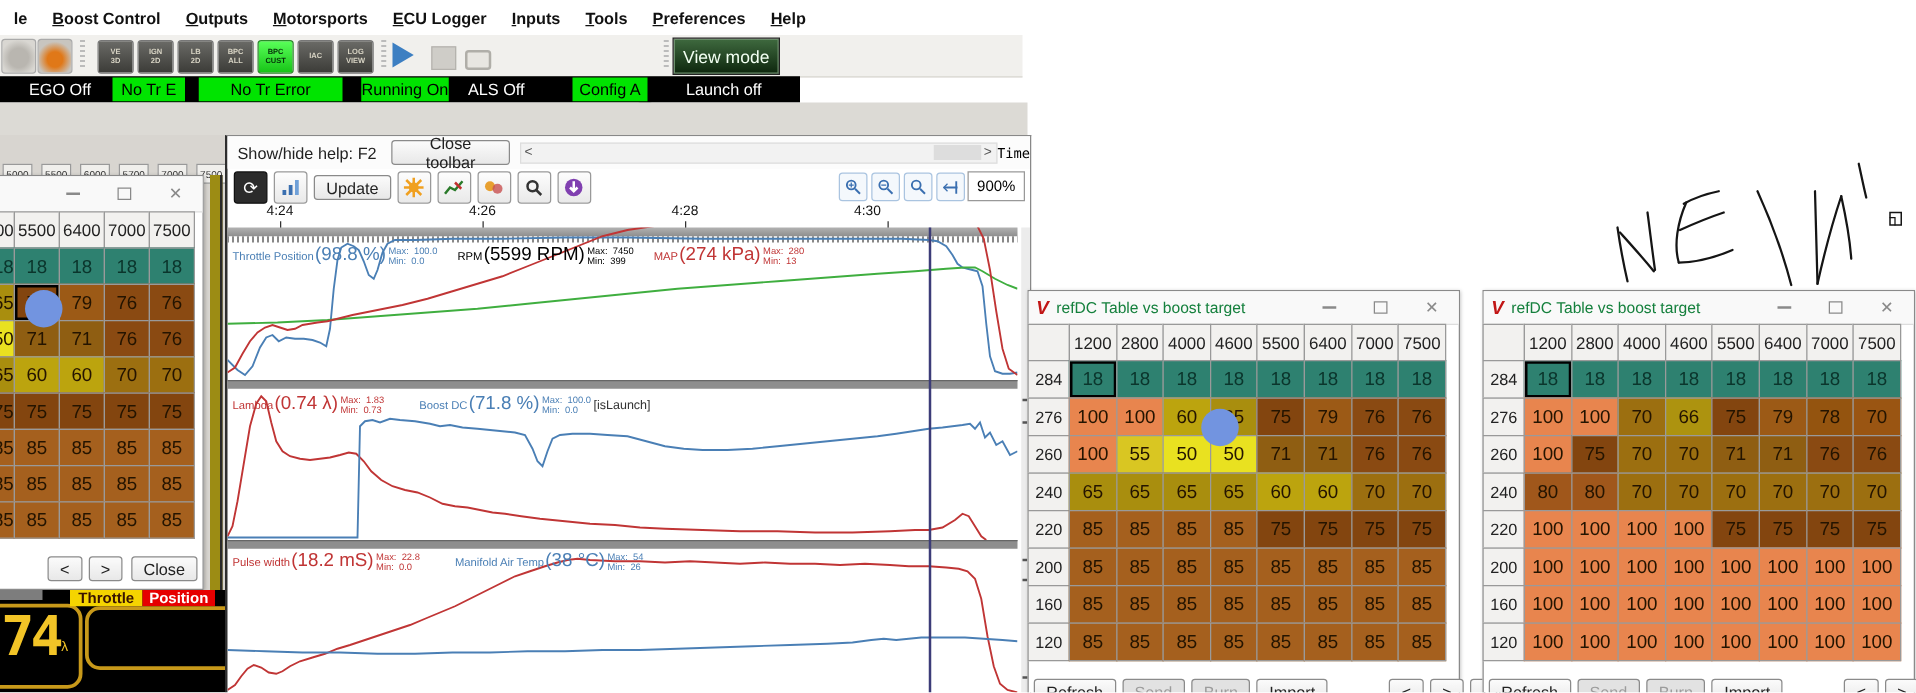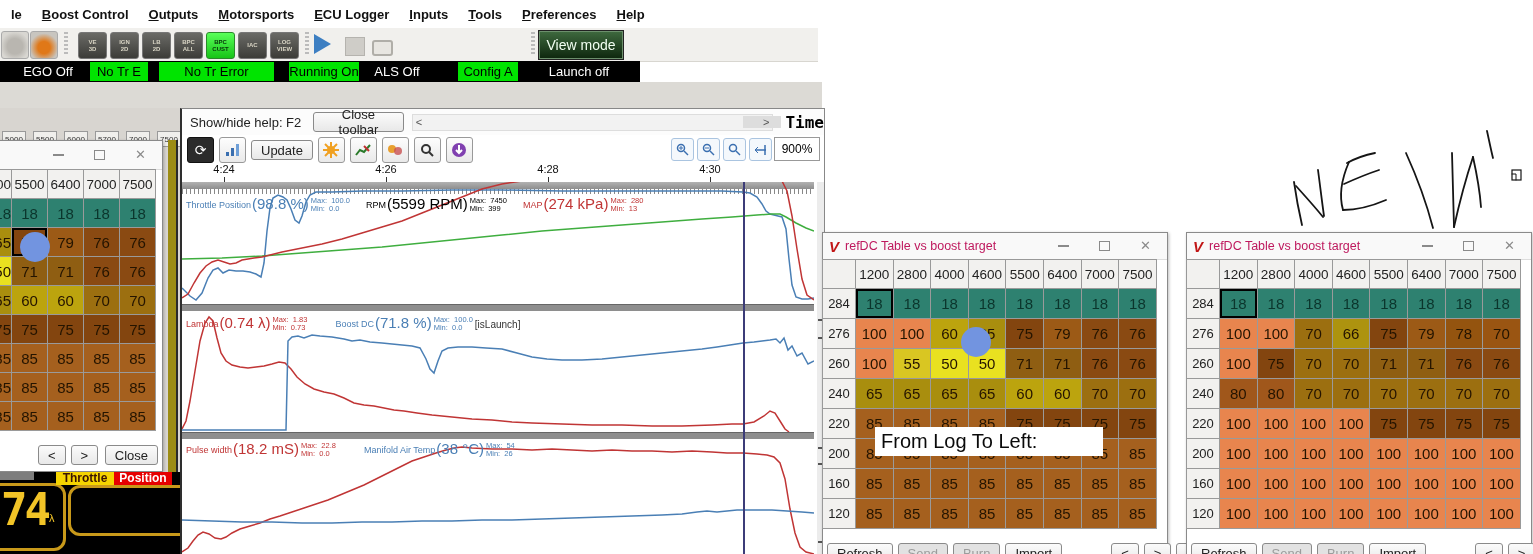--- a/index.html
+++ b/index.html
@@ -30,21 +30,21 @@
   #workstrip{position:absolute;left:0;top:82px;width:822px;height:26px;background:#dcdad5;}
   #workleft{position:absolute;left:0;top:108px;width:180px;height:446px;background:#d8d5d0;}
   #sliver{position:absolute;left:168px;top:140px;width:8px;height:332px;background:#9c8c14;border-right:2px solid #2a2a2a;}
   
   #behindstrip{position:absolute;left:2px;top:131px;display:flex;gap:7px;}
   .bh-cell{width:22px;height:14px;background:#f0efec;border:1px solid #999;font-size:8px;color:#333;display:flex;align-items:center;justify-content:center;}
   
   .win{position:absolute;background:#fff;border:1px solid #8a8a8a;box-shadow:1px 1px 3px rgba(0,0,0,.25);}
   .titlebar{height:26px;background:#f9f9f9;display:flex;align-items:center;padding:0 6px;border-bottom:1px solid #ddd;}
   .vlogo{color:#c11616;font-weight:bold;font-size:15px;margin-right:6px;font-style:italic;}
-  .title-text{font-size:12.5px;color:#be185d;flex:1;white-space:nowrap;overflow:hidden;}
+  .title-text{font-size:12.5px;color:#15803d;flex:1;white-space:nowrap;overflow:hidden;}
   .winctrls{display:flex;gap:30px;align-items:center;padding-right:10px;}
   .wc-min{width:11px;height:2px;background:#8a8a8a;}
   .wc-max{width:9px;height:8px;border:1.5px solid #8a8a8a;}
   .wc-close{color:#8a8a8a;font-size:13px;line-height:10px;}
   
   .vt-row{display:flex;}
   .vt-cell{flex:none;display:flex;align-items:center;justify-content:center;font-size:15px;color:#241400;border:1px solid #9a9a9a;margin:-1px 0 0 -1px;overflow:hidden;box-sizing:border-box;}
   .vt-head{background:#f2f1ef;font-size:13.5px;color:#222;border:1px solid #999;}
   .vt-label{background:#f2f1ef;font-size:13px;color:#222;border:1px solid #999;}
   .vt-cell.clip{justify-content:flex-end;}
@@ -54,21 +54,21 @@
   .pbtn{height:20px;border:1px solid #8a8a8a;border-radius:3px;background:linear-gradient(#fbfbfb,#e8e8e8);font-size:13px;color:#222;display:flex;align-items:center;justify-content:center;padding:0 9px;font-family:"Liberation Sans",sans-serif;}
   .pbtn.disabled{color:#9c9c9c;background:#e2e2e2;}
   
   #logwin{position:absolute;left:180px;top:108px;width:642px;height:446px;background:#fff;border-left:2px solid #2e2e2e;border-top:1px solid #888;border-right:1px solid #888;}
   #helpbar{position:absolute;left:0;top:0;width:100%;height:26px;background:#fcfcfc;display:flex;align-items:center;}
   #help-text{font-size:13px;color:#222;margin-left:8px;white-space:nowrap;}
   #closetb{margin-left:12px;}
   #hscroll{margin-left:8px;width:392px;height:15px;background:#f2f2f2;border:1px solid #ddd;position:relative;}
   .harrow{position:absolute;top:0;font-size:11px;color:#555;line-height:15px;}
   #hthumb{position:absolute;left:330px;top:1px;width:38px;height:12px;background:#ddd;}
-  #time-label{font-size:16px;font-weight:bold;font-family:"DejaVu Sans Mono",monospace;color:#000;margin-left:12px;}
+  #time-label{font-size:11px;font-weight:normal;font-family:"DejaVu Sans Mono",monospace;color:#000;}
   #logtools{position:absolute;left:0;top:26px;width:100%;height:30px;display:flex;align-items:center;gap:5px;padding-left:5px;box-sizing:border-box;}
   .tbtn{width:25px;height:24px;border:1px solid #999;border-radius:3px;background:linear-gradient(#fdfdfd,#e9e9e9);display:flex;align-items:center;justify-content:center;}
   .tbtn.dark{background:#2b2b2b;border-color:#111;color:#fff;font-size:14px;}
   .zoomgrp{position:absolute;right:52px;top:29px;display:flex;gap:3px;}
   .zbtn{width:21px;height:21px;border:1px solid #aac4e0;border-radius:3px;background:#f4f8fc;display:flex;align-items:center;justify-content:center;}
   #zoomlevel{position:absolute;right:4px;top:28px;width:44px;height:22px;border:1px solid #999;background:#fff;font-size:12px;display:flex;align-items:center;justify-content:center;}
   .timelab{position:absolute;top:54px;width:40px;text-align:center;font-size:11px;color:#111;}
   .majtick{position:absolute;top:68px;width:1px;height:6px;background:#333;}
   #ruler{position:absolute;left:0;top:73px;width:632px;height:7px;background:linear-gradient(#b2b2b2,#8e8e8e);}
   #comb{position:absolute;left:0;top:80px;width:632px;height:5px;background:repeating-linear-gradient(90deg,#888 0 1px,transparent 1px 4px);}
@@ -358,21 +358,21 @@
     </div>
     <div id="zoomlevel">900%</div>
 
     <div id="timeticks">
         <span class="timelab" style="left: 22px;">4:24</span>
         <span class="majtick" style="left: 42px;"></span>
         <span class="timelab" style="left: 184px;">4:26</span>
         <span class="majtick" style="left: 204px;"></span>
         <span class="timelab" style="left: 346px;">4:28</span>
         <span class="majtick" style="left: 366px;"></span>
-        <span class="timelab" style="left: 508px;">4:30</span>
+        <span class="timelab" style="left: 492px;">4:30</span>
         <span class="majtick" style="left: 528px;"></span>
       </div>
     <div id="ruler"></div>
     <div id="comb"></div>
 
     <svg id="curves" width="632" height="373" viewBox="180 181 632 373">
         <polyline points="180,287 188,295 194,299 200,292 206,277 211,269 216,267 221,272 227,269 234,270 241,270 248,271 254,273 259,276 262,262 265,230 268,207 271,197 276,194 281,196 285,199 289,208 293,219 297,222 300,215 304,201 308,194 314,191 330,191 360,190 400,190 450,189 500,189 560,190 620,190 680,190 720,190 741,191 748,192 755,196 760,203 764,210 768,213 772,214 776,215 780,216 784,228 787,258 790,284 794,296 800,298 806,298 812,297" fill="none" stroke="#4a7fb5" stroke-width="1.5"></polyline>
         <polyline points="180,258 220,257 260,255 300,252 340,249 380,246 420,242 460,238 500,234 540,230 580,227 620,224 660,221 700,218 730,216 755,214 770,213 778,213 784,216 794,222 804,227 812,230" fill="none" stroke="#3fae3f" stroke-width="1.5"></polyline>
         <polyline points="180,297 186,293 192,282 198,272 204,265 210,261 216,259 222,261 228,263 234,262 240,259 246,258 252,257 260,256 280,251 300,247 320,243 340,238 360,232 380,226 400,220 420,212 440,204 460,196 480,188 500,183 520,180 540,178 560,177 600,177 640,178 680,178 720,178 741,177 755,177 770,178 780,180 785,190 790,215 795,248 800,278 805,294 812,299" fill="none" stroke="#c03535" stroke-width="1.5"></polyline>
         <polyline points="180,428 184,420 188,400 193,370 198,340 203,322 207,316 211,320 215,337 219,352 224,360 230,364 238,366 246,367 254,366 262,365 270,363 277,361 283,362 289,368 295,376 303,383 312,388 322,391 332,393 342,397 352,402 362,404 372,405 382,407 392,409 402,410 415,412 430,414 450,416 470,418 490,419 510,421 530,422 560,423 590,424 620,424 650,425 680,425 710,424 730,423 741,423 752,421 762,415 768,410 773,412 778,420 783,428 787,431" fill="none" stroke="#c03535" stroke-width="1.5"></polyline>
@@ -696,21 +696,20 @@
         <button class="pbtn disabled">Send</button>
         <button class="pbtn disabled">Burn</button>
         <button class="pbtn">Import</button>
         <button class="pbtn" style="margin-left: 44px;">&lt;</button>
         <button class="pbtn">&gt;</button>
       </div>
   </div>
 
   <div class="dot" style="left:20px;top:232px;"></div>
   <div class="dot" style="left:961px;top:327px;"></div>
-  <div id="fromlog">From Log To Left:</div>
 
   <svg id="newsvg" width="1533" height="554">
     <g fill="none" stroke="#151515" stroke-width="1.8" stroke-linecap="round">
       <path d="M1294,182 C1296,196 1299,212 1302,225"></path>
       <path d="M1296,186 C1305,196 1315,207 1323,217"></path>
       <path d="M1318,170 C1320,185 1322,202 1324,216"></path>
       <path d="M1349,162 C1342,178 1339,196 1343,210"></path>
       <path d="M1347,163 C1356,158 1365,155 1375,153"></path>
       <path d="M1344,184 C1355,179 1367,174 1379,170"></path>
       <path d="M1343,210 C1357,210 1372,206 1386,200"></path>

